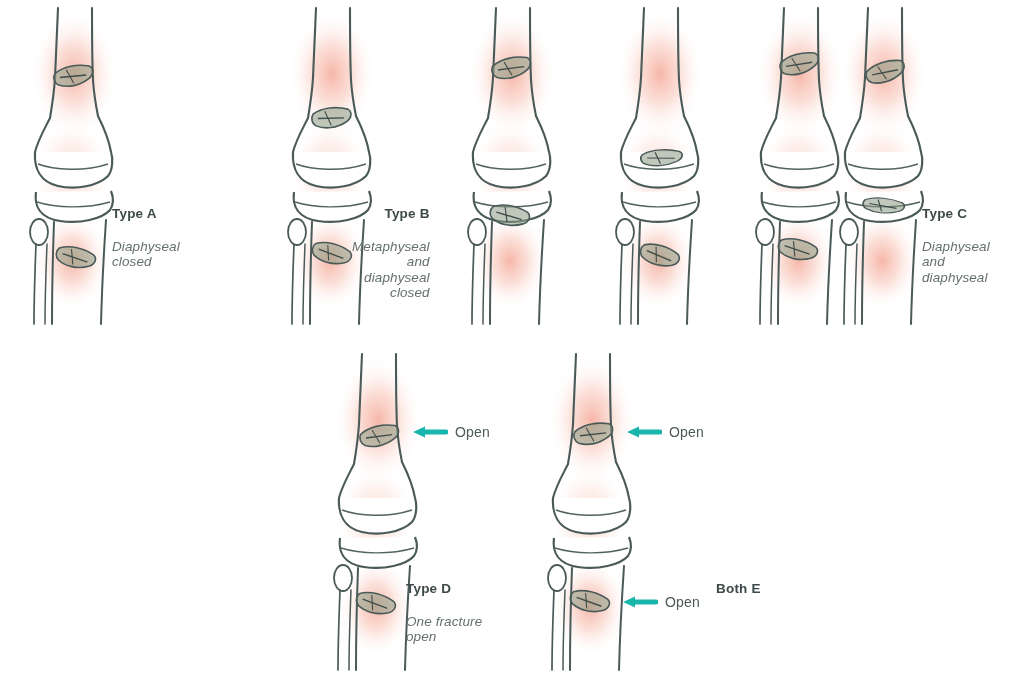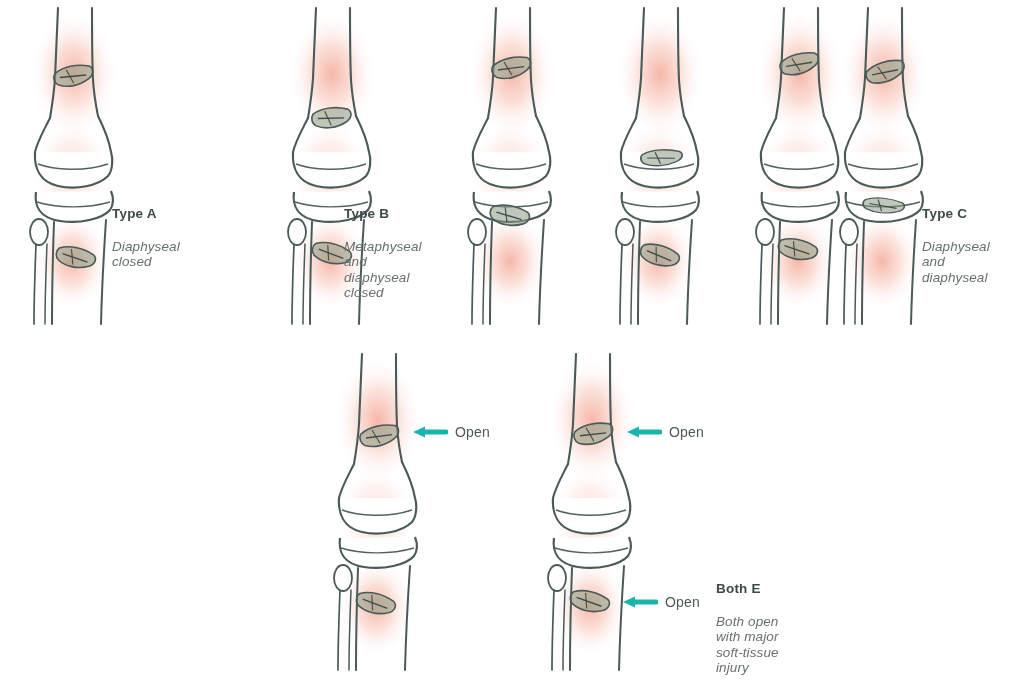--- a/index.html
+++ b/index.html
@@ -217,42 +217,43 @@
         </g>
     </svg>
   </div>
 
   <div class="caption" style="left:112px; top:190px;">
     <span class="type-title">Type A</span>
     <span class="type-desc">Diaphyseal
 closed</span>
   </div>
 
-  <div class="caption" style="left:344px; top:190px;">
+  <div class="caption" style="left:352px; top:190px;text-align:right;">
     <span class="type-title">Type B</span>
     <span class="type-desc">Metaphyseal
 and
 diaphyseal
 closed</span>
   </div>
 
   <div class="caption" style="left:922px; top:190px;">
     <span class="type-title">Type C</span>
     <span class="type-desc">Diaphyseal
 and
 diaphyseal</span>
   </div>
 
+  <div class="caption" style="left:406px; top:565px;">
+    <span class="type-title">Type D</span>
+    <span class="type-desc">One fracture
+open</span>
+  </div>
 
   <div class="caption" style="left:716px; top:565px;">
     <span class="type-title">Both E</span>
-    <span class="type-desc">Both open
-with major
-soft-tissue
-injury</span>
   </div>
 
   <div class="annot" style="left:412px; top:424px;">
     <svg class="annot-arrow" width="36" height="16" viewBox="0 0 36 16">
       <path d="M34 8 L 12 8" stroke="#18b5ad" stroke-width="5" stroke-linecap="round" fill="none"></path>
       <path d="M1 8 L 13 2.5 L 13 13.5 Z" fill="#18b5ad"></path>
     </svg>
     <span class="annot-label">Open</span>
   </div>
 

